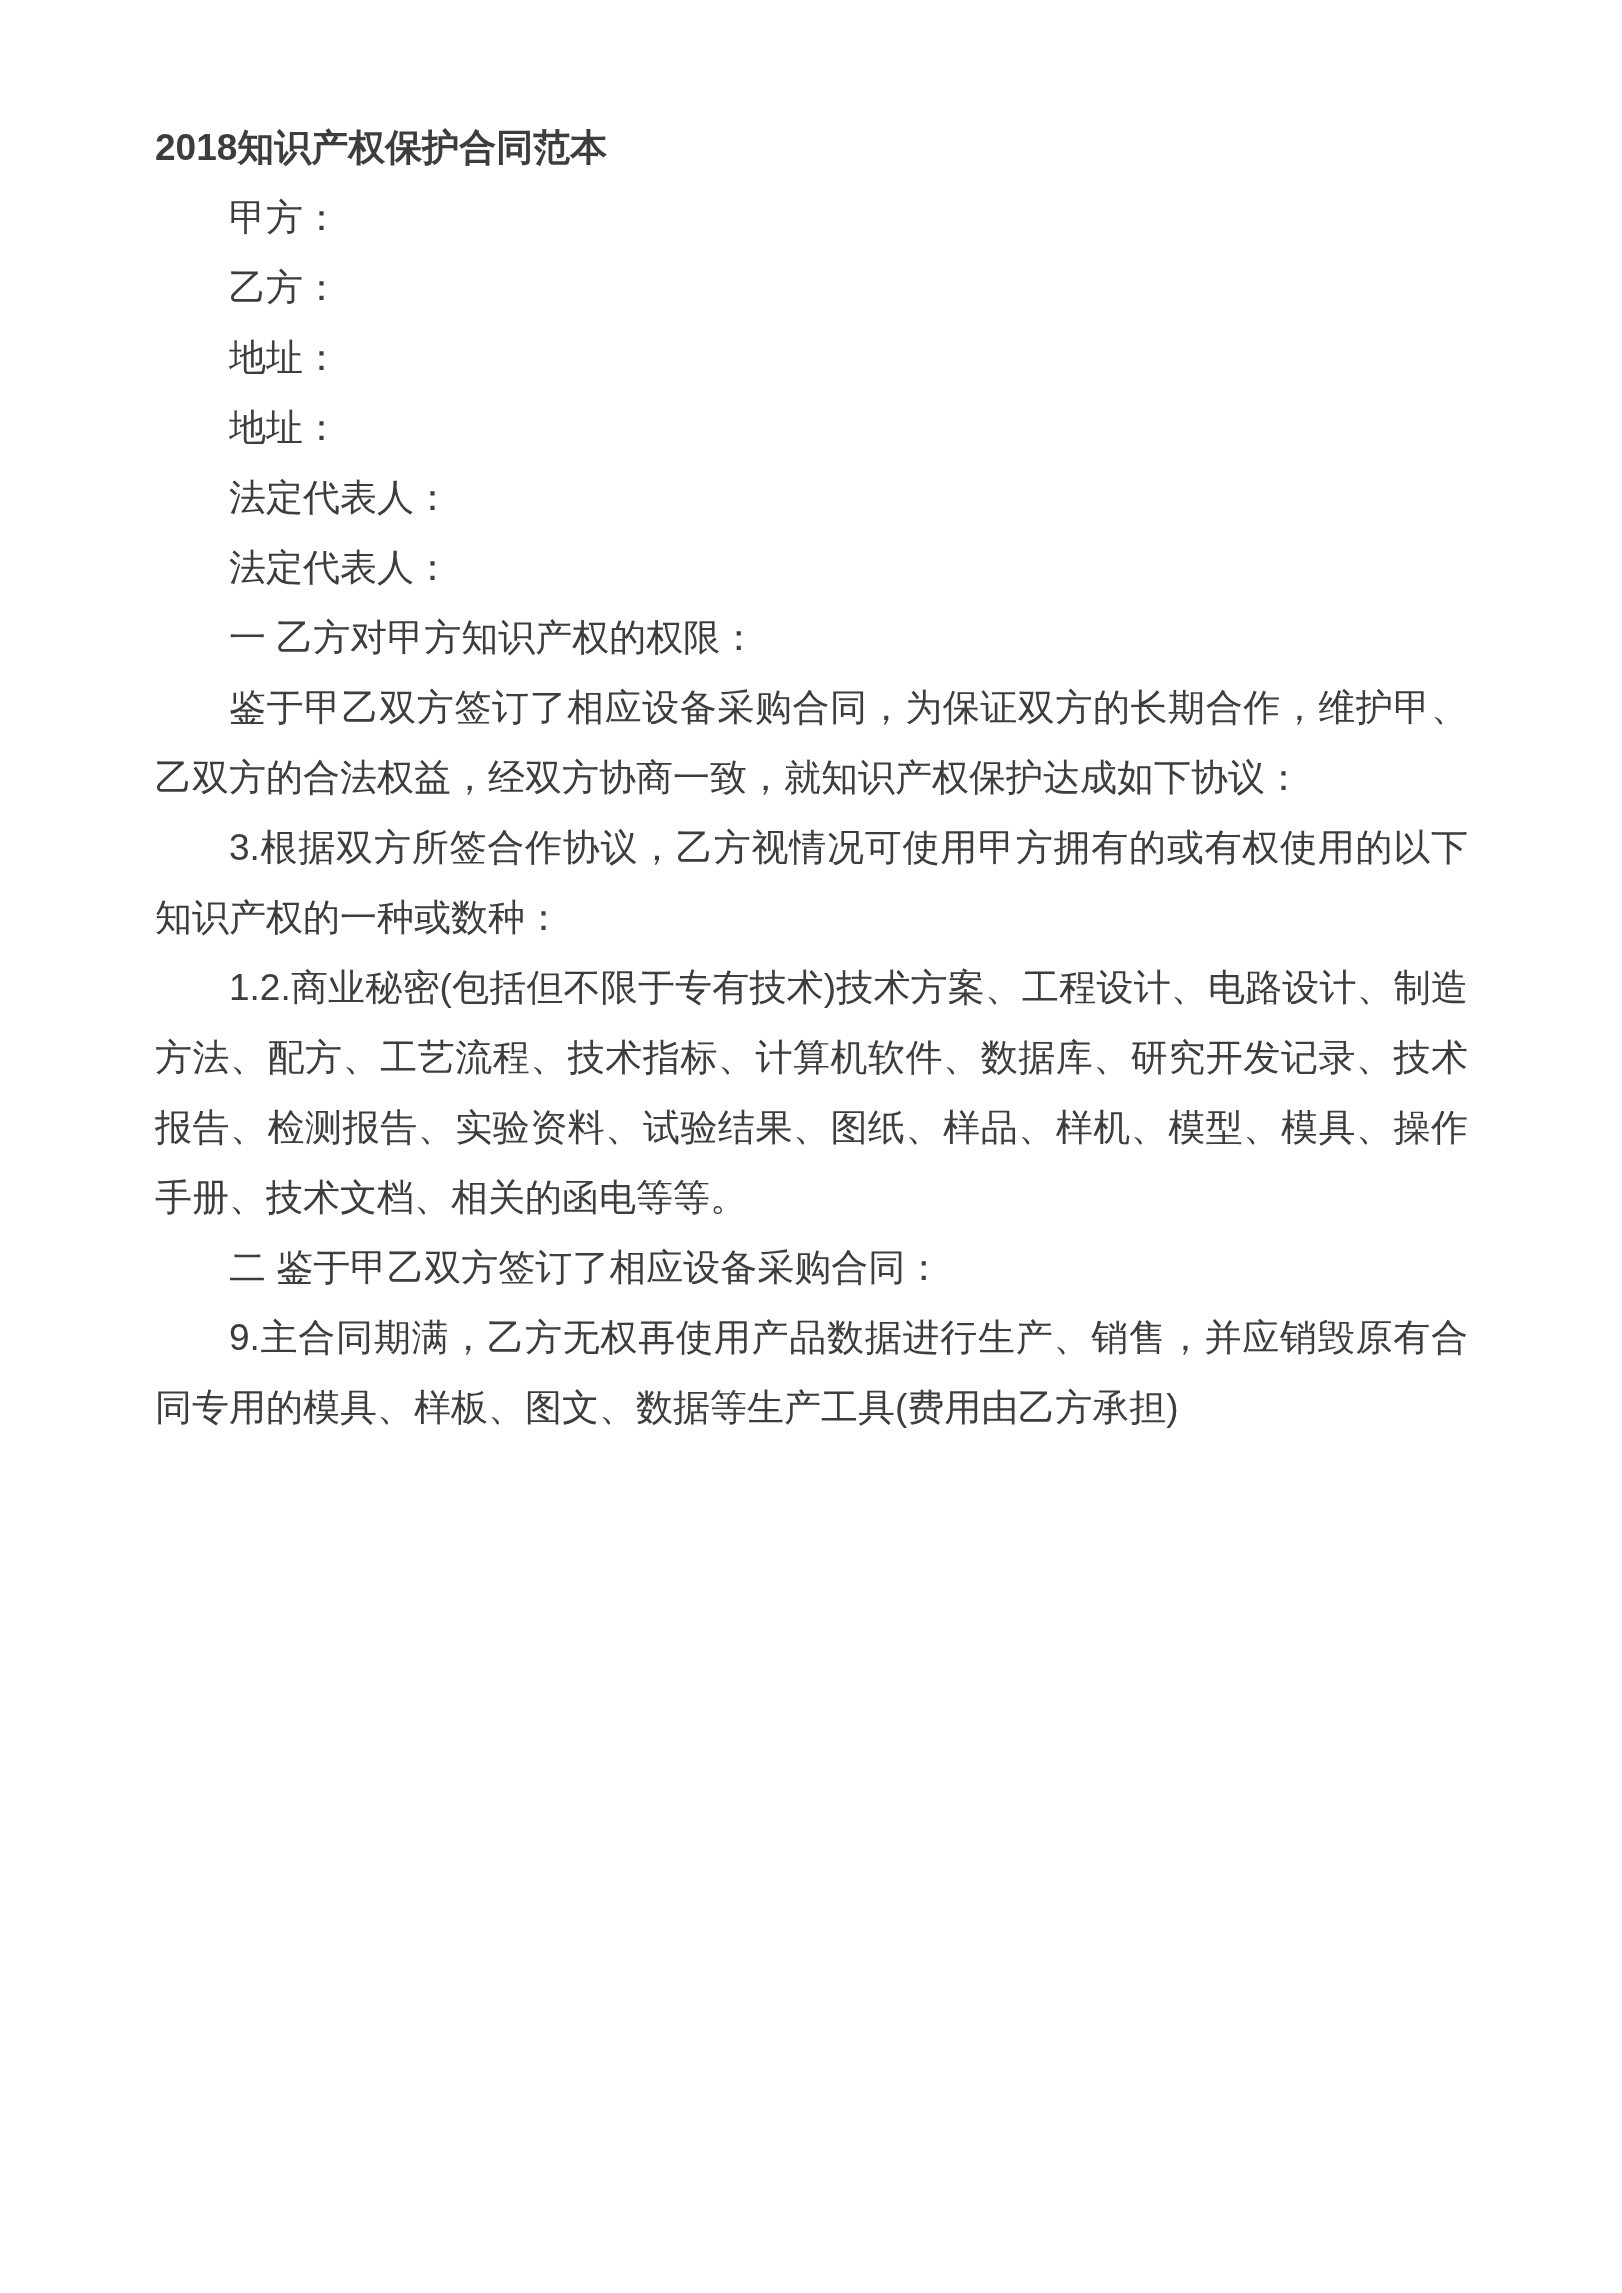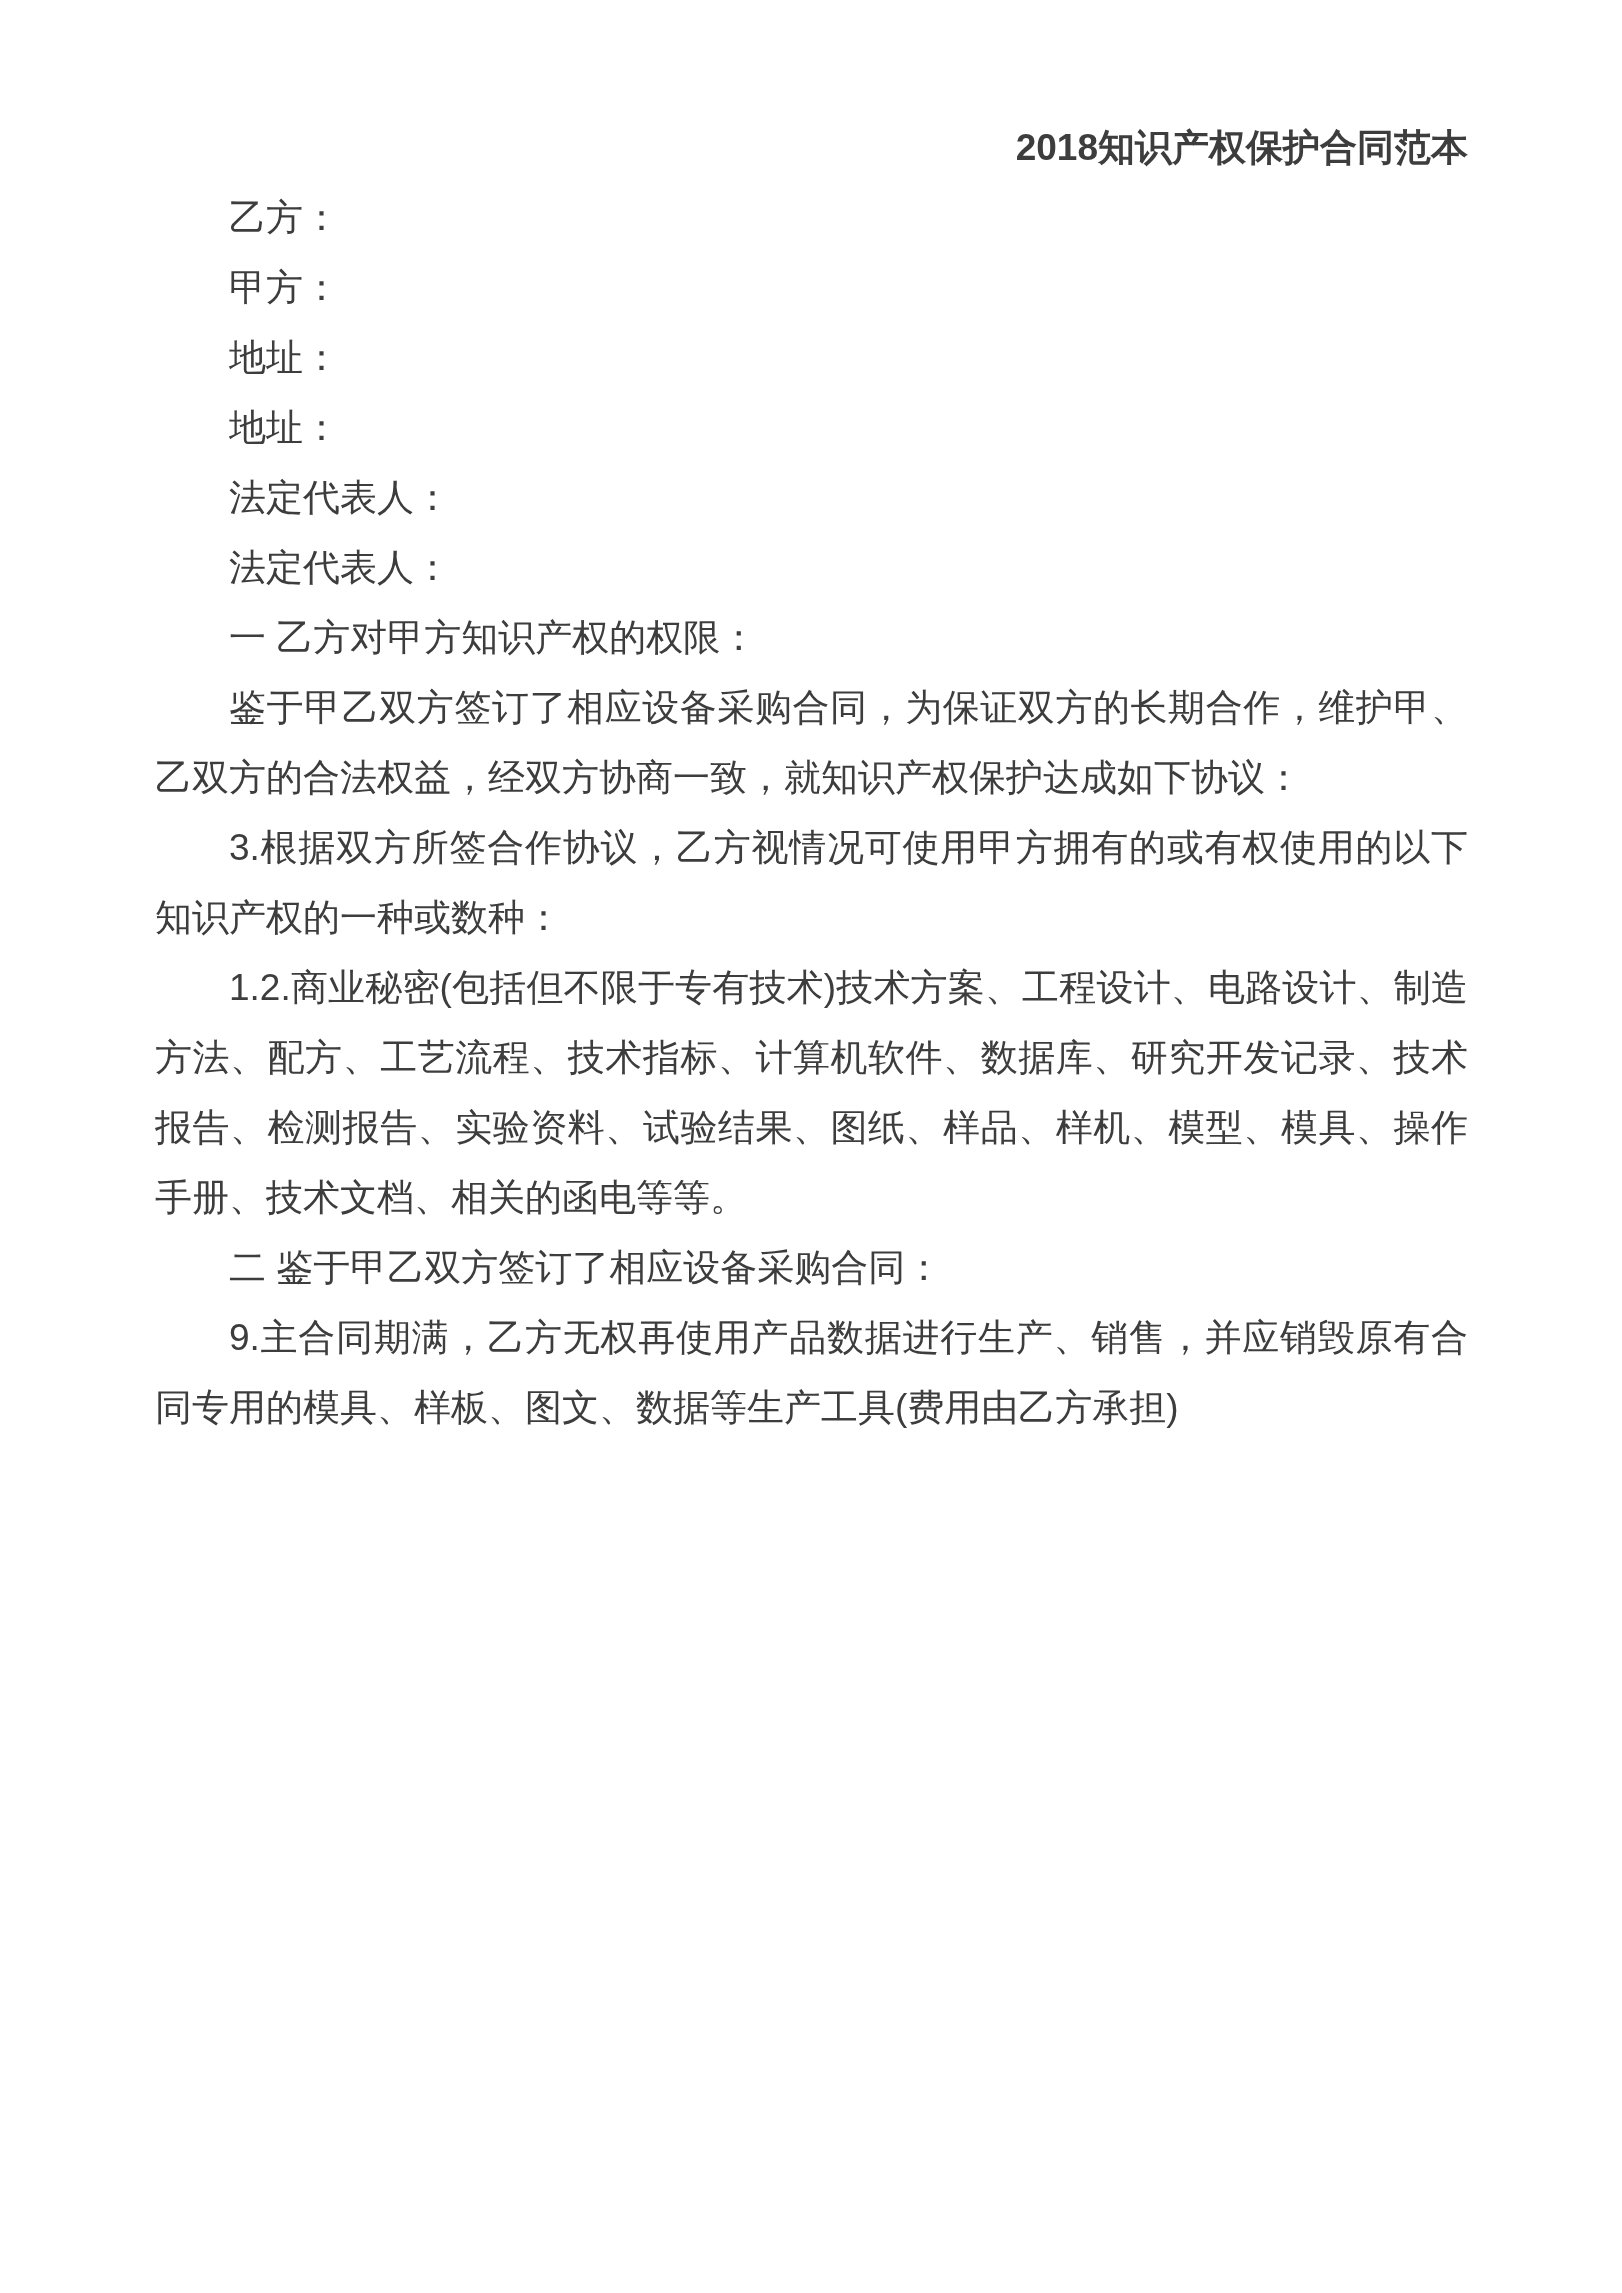--- a/index.html
+++ b/index.html
@@ -18,42 +18,42 @@
     min-height: 2294px;
     padding: 113px 155px 55px 155px;
     background: #ffffff;
     color: #3d3d3d;
   }
   .doc-title {
     margin: 0;
     font-size: 37px;
     font-weight: 700;
     line-height: 70px;
-    text-align: right;
+    text-align: left;
     color: #3d3d3d;
   }
   .para {
     margin: 0;
     font-size: 37px;
     font-weight: 400;
     line-height: 70px;
     text-indent: 2em;
     text-align: justify;
     color: #3d3d3d;
     word-break: normal;
   }
 </style>
 </head>
 <body>
 
 <div class="page">
   <h1 class="doc-title">2018知识产权保护合同范本</h1>
 
+  <p class="para">甲方：</p>
   <p class="para">乙方：</p>
-  <p class="para">甲方：</p>
   <p class="para">地址：</p>
   <p class="para">地址：</p>
   <p class="para">法定代表人：</p>
   <p class="para">法定代表人：</p>
   <p class="para">一 乙方对甲方知识产权的权限：</p>
   <p class="para">鉴于甲乙双方签订了相应设备采购合同，为保证双方的长期合作，维护甲、乙双方的合法权益，经双方协商一致，就知识产权保护达成如下协议：</p>
   <p class="para">3.根据双方所签合作协议，乙方视情况可使用甲方拥有的或有权使用的以下知识产权的一种或数种：</p>
   <p class="para">1.2.商业秘密(包括但不限于专有技术)技术方案、工程设计、电路设计、制造方法、配方、工艺流程、技术指标、计算机软件、数据库、研究开发记录、技术报告、检测报告、实验资料、试验结果、图纸、样品、样机、模型、模具、操作手册、技术文档、相关的函电等等。</p>
   <p class="para">二 鉴于甲乙双方签订了相应设备采购合同：</p>
   <p class="para">9.主合同期满，乙方无权再使用产品数据进行生产、销售，并应销毁原有合同专用的模具、样板、图文、数据等生产工具(费用由乙方承担)</p>

